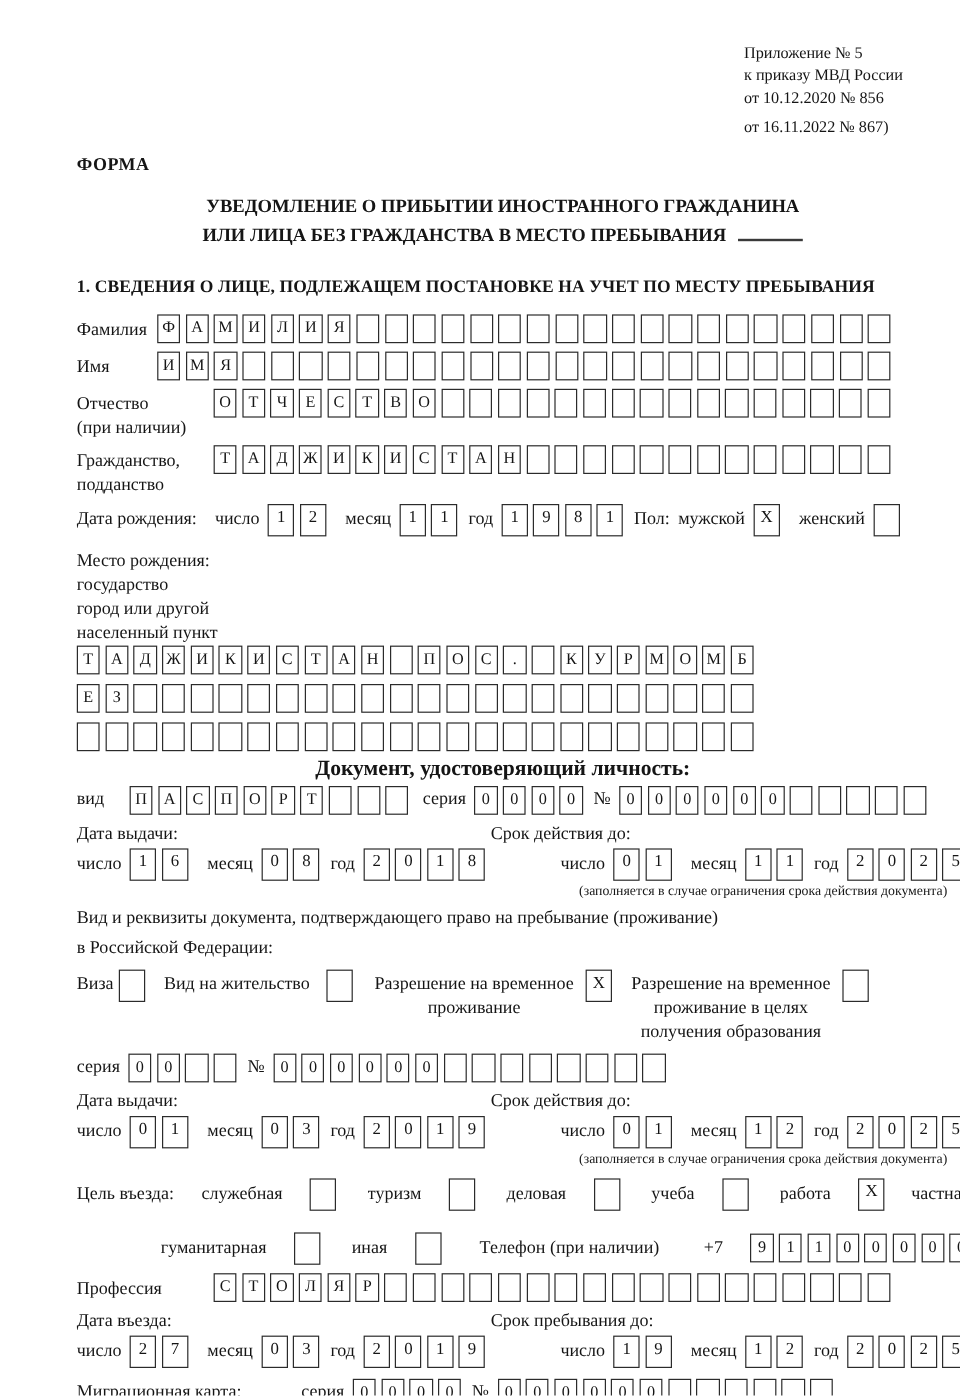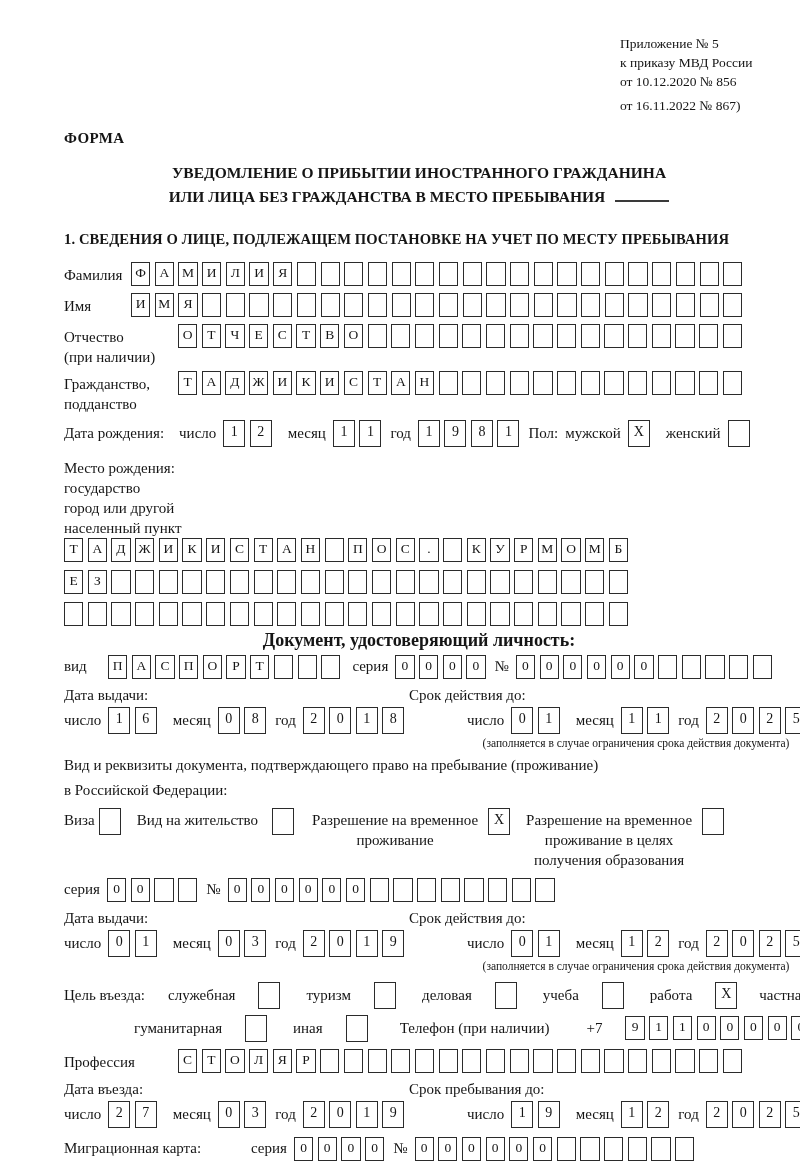--- a/index.html
+++ b/index.html
@@ -47,21 +47,21 @@
   .permits{display:flex;align-items:flex-start;margin-top:8px;}
   .opt{display:flex;align-items:flex-start;}
   .olbl{font-size:15px;line-height:20px;padding-top:3px;}
   .olbl.ctr{text-align:center;}
   .opt .cells{margin-left:10px;margin-top:1px;}
 
   
   .purpose{display:flex;align-items:center;margin-top:10px;gap:16px;}
   .purpose .plbl{font-size:15px;margin-right:7px;white-space:nowrap;}
   .purpose .cells{margin-right:10px;}
-  .purpose2{padding-left:70px;margin-top:6px;}
+  .purpose2{padding-left:70px;margin-top:18px;}
   .smallgap{margin-left:14px;}
 </style>
 </head>
 <body>
 
 <div class="page">
 
   <div class="hdr-block">
     <div>Приложение № 5</div>
     <div>к приказу МВД России</div>

